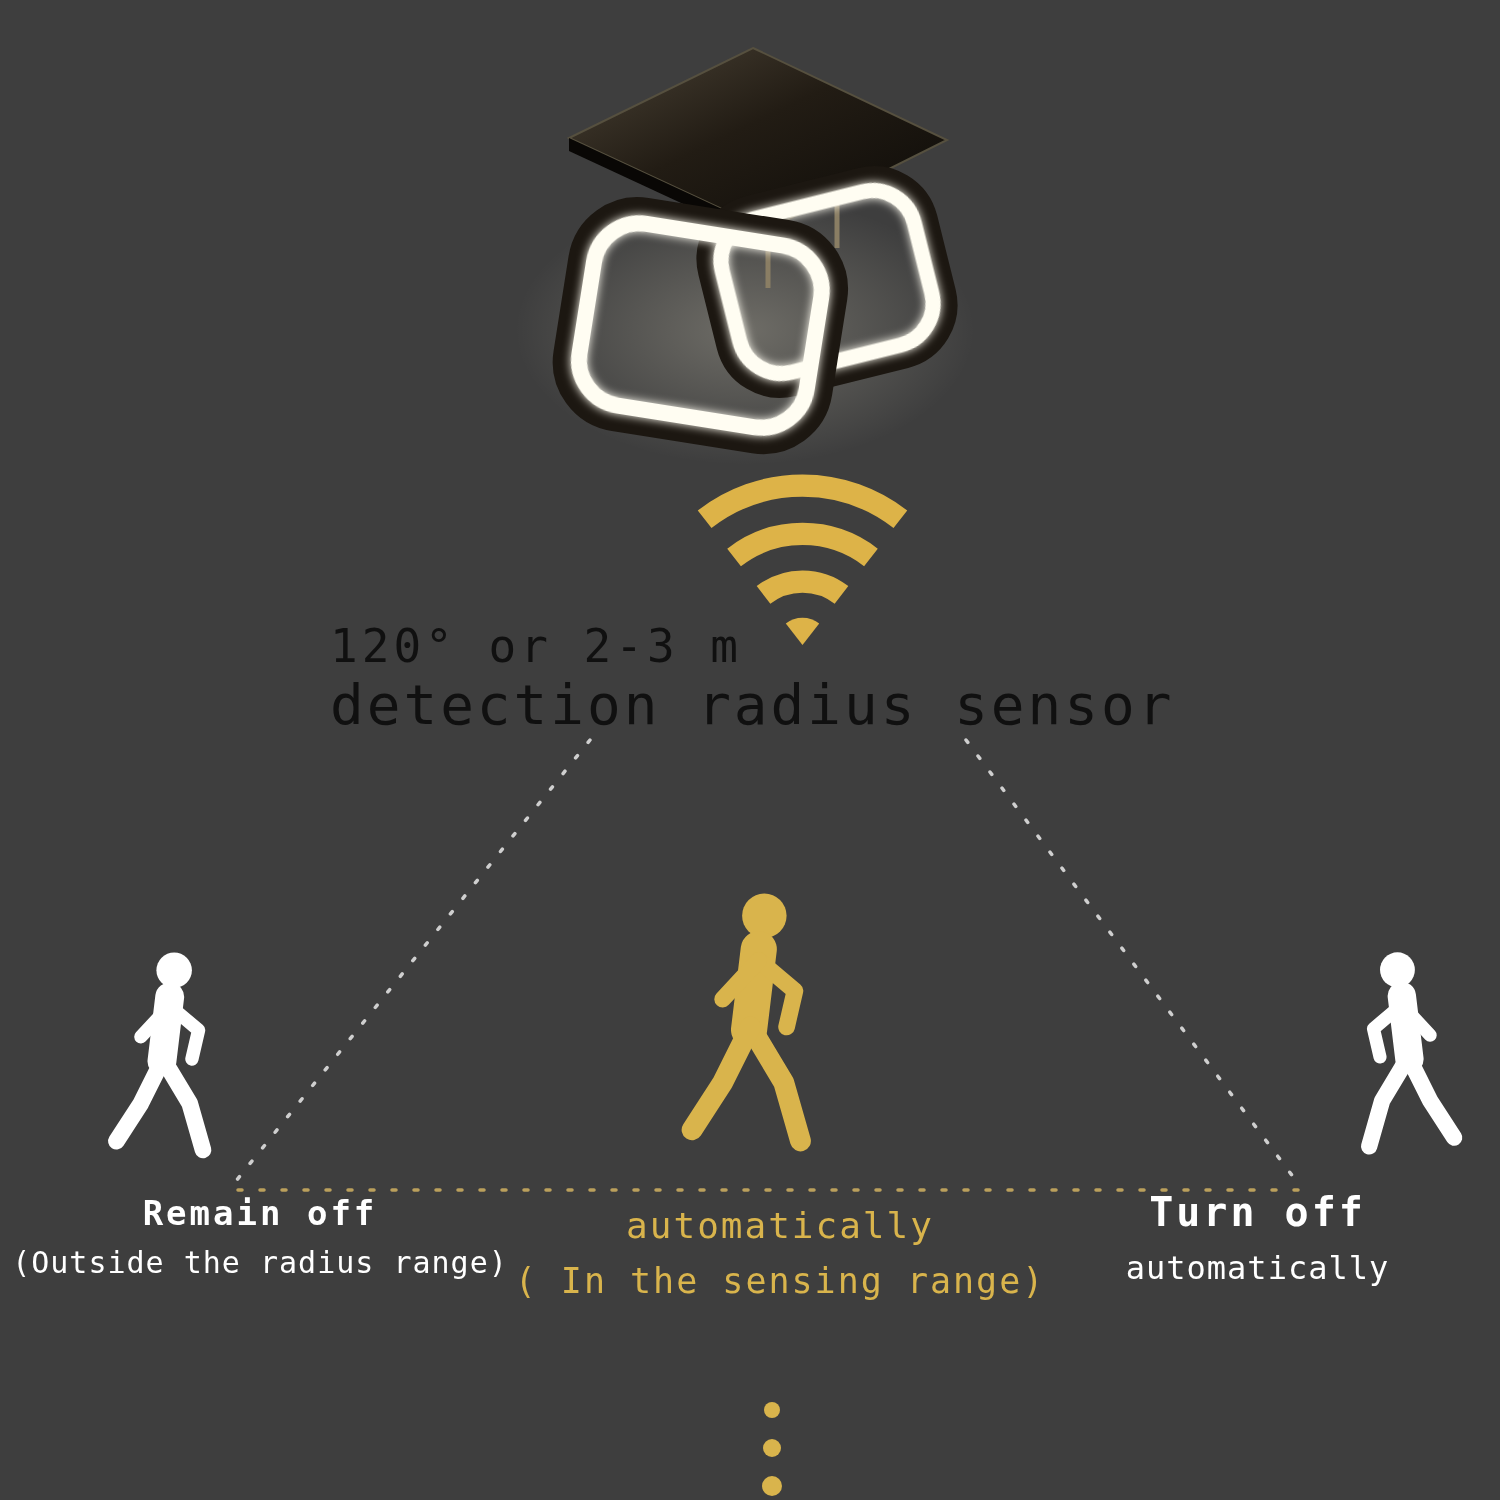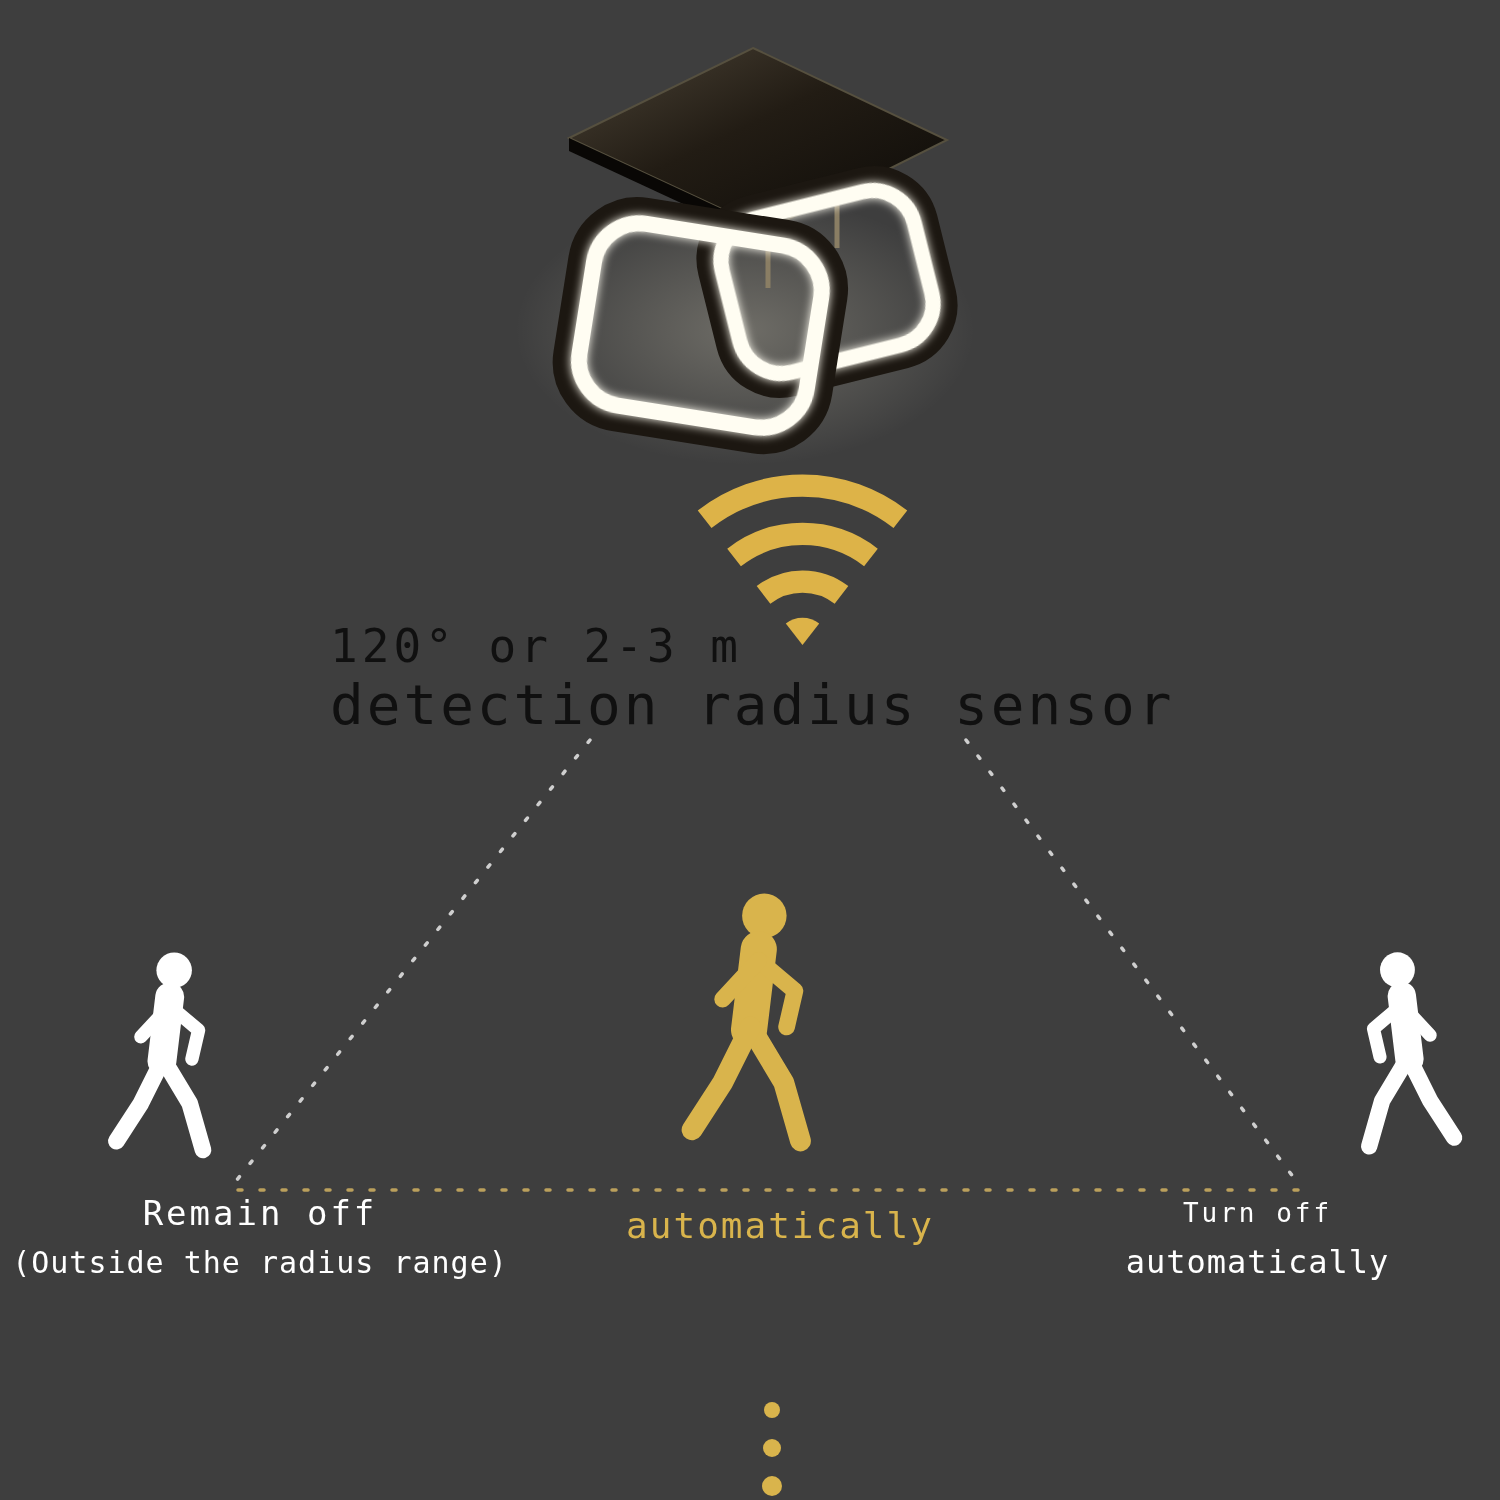--- a/index.html
+++ b/index.html
@@ -27,30 +27,30 @@
   .sensor-caption .l1{font-size:46px;letter-spacing:4px;line-height:1.15;}
   .sensor-caption .l2{font-size:56px;letter-spacing:3px;line-height:1.15;}
   
   .walker{color:var(--white);}
   .walker.gold{color:var(--gold);}
   .walker-left{left:100px;top:948px;width:135px;height:222px;}
   .walker-center{left:672px;top:888px;width:168px;height:278px;}
   .walker-right{left:1338px;top:948px;width:132px;height:218px;transform:scaleX(-1);}
   
   .label{line-height:1;}
-  .label .t{font-weight:normal;}
+  .label .t{font-weight:bold;}
   .label-left{left:0px;top:1196px;width:520px;text-align:center;color:var(--white);}
   .label-left .t{font-size:34px;letter-spacing:3px;}
   .label-left .s{font-size:30px;margin-top:18px;letter-spacing:1px;}
   .label-center{left:500px;top:1188px;width:560px;text-align:center;color:var(--gold);}
   .label-center .t{font-size:41px;letter-spacing:6px;}
   .label-center .s{font-size:36px;margin-top:20px;letter-spacing:2px;}
   .label-center .s2{font-size:35px;margin-top:20px;letter-spacing:2px;}
   .label-right{left:1015px;top:1192px;width:485px;text-align:center;color:var(--white);}
-  .label-right .t{font-size:26px;letter-spacing:3px;margin-top:8px;}
+  .label-right .t{font-size:40px;letter-spacing:3px;}
   .label-right .s{font-size:32px;margin-top:20px;letter-spacing:1px;}
   .label-right .s2{font-size:29px;margin-top:20px;letter-spacing:1px;}
   svg{display:block;}
 </style>
 </head>
 <body>
 
 <div class="canvas">
 
   <svg width="0" height="0" style="position:absolute" aria-hidden="true">
@@ -141,20 +141,21 @@
     <use href="#walker"></use>
   </svg>
 
   <div class="abs label label-left">
     <div class="t">Remain off</div>
     <div class="s">(Outside the radius range)</div>
   </div>
 
   <div class="abs label label-center">
     <div class="s">automatically</div>
+    <div class="s2">( In the sensing range)</div>
   </div>
 
   <div class="abs label label-right">
     <div class="t">Turn off</div>
     <div class="s">automatically</div>
   </div>
 
 </div>
 
 </body></html>

